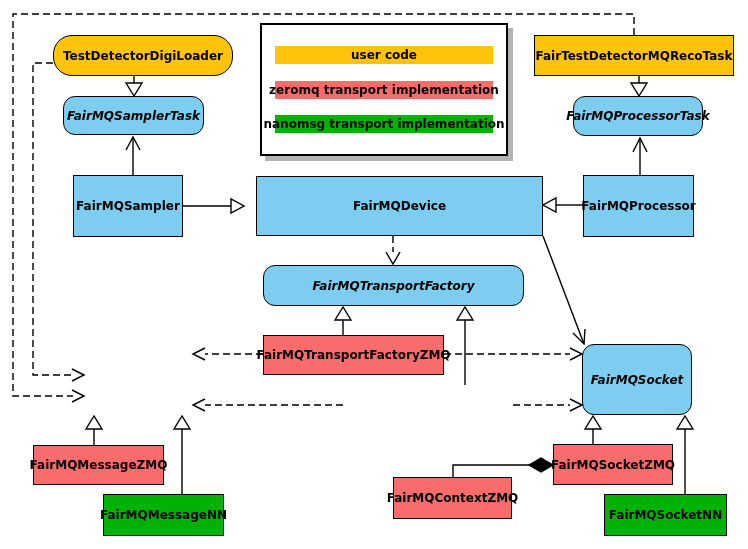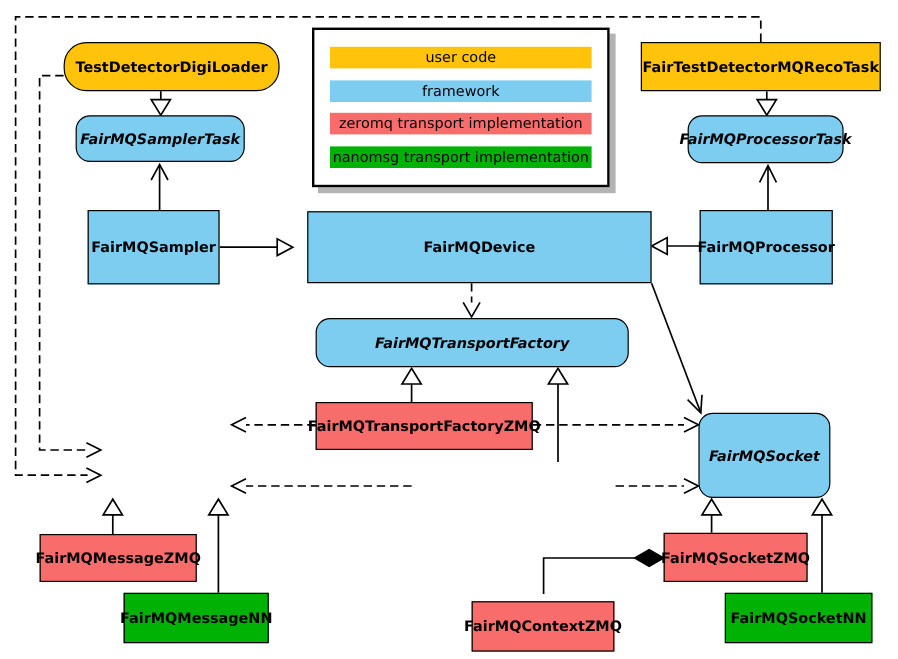--- a/index.html
+++ b/index.html
@@ -19,21 +19,21 @@
   .c-red{background:#F96C6C;}
   .c-green{background:#00B204;}
   .legend{
     position:absolute;left:260px;top:23px;width:248px;height:133px;z-index:2;
     background:#fff;border:2px solid #000;box-shadow:5px 5px 0 #b3b3b3;
     display:flex;flex-direction:column;align-items:center;justify-content:space-evenly;
     box-sizing:border-box;padding:4px 0;
   }
   .legend-bar{
     width:218px;height:18px;display:flex;align-items:center;justify-content:center;
-    font-size:12px;font-weight:normal;color:#000;white-space:nowrap;
+    font-size:12px;font-weight:bold;color:#000;white-space:nowrap;
   }
 </style>
 </head>
 <body>
 
 <div class="canvas">
 
   <svg class="edges" width="748" height="549" viewBox="0 0 748 549">
     <g stroke="#000" stroke-width="1.4" fill="none">
 
@@ -141,23 +141,20 @@
         <path d="M513,405 L570,405" stroke-dasharray="7,4"></path>
         <polyline points="570,399 582,405 570,411"></polyline>
       </g>
 
     </g>
   </svg>
 
   <div class="legend">
     <div class="legend-bar c-yellow">
       <span>user code</span>
-    </div>
-    <div class="legend-bar c-blue">
-      <span>framework</span>
     </div>
     <div class="legend-bar c-red">
       <span>zeromq transport implementation</span>
     </div>
     <div class="legend-bar c-green">
       <span>nanomsg transport implementation</span>
     </div>
   </div>
 
   <div class="node c-yellow" style="left:53px;top:35px;width:180px;height:41px;border-radius:19px;">
@@ -211,17 +208,17 @@
   </div>
 
   <div class="node c-red" style="left:553px;top:444px;width:120px;height:41px;align-items:center;">
     <span>FairMQSocketZMQ</span>
   </div>
 
   <div class="node c-green" style="left:604px;top:494px;width:123px;height:42px;">
     <span>FairMQSocketNN</span>
   </div>
 
-  <div class="node c-red" style="left:393px;top:501px;width:119px;height:42px;">
+  <div class="node c-red" style="left:393px;top:477px;width:119px;height:42px;">
     <span>FairMQContextZMQ</span>
   </div>
 
 </div>
 
 </body></html>

